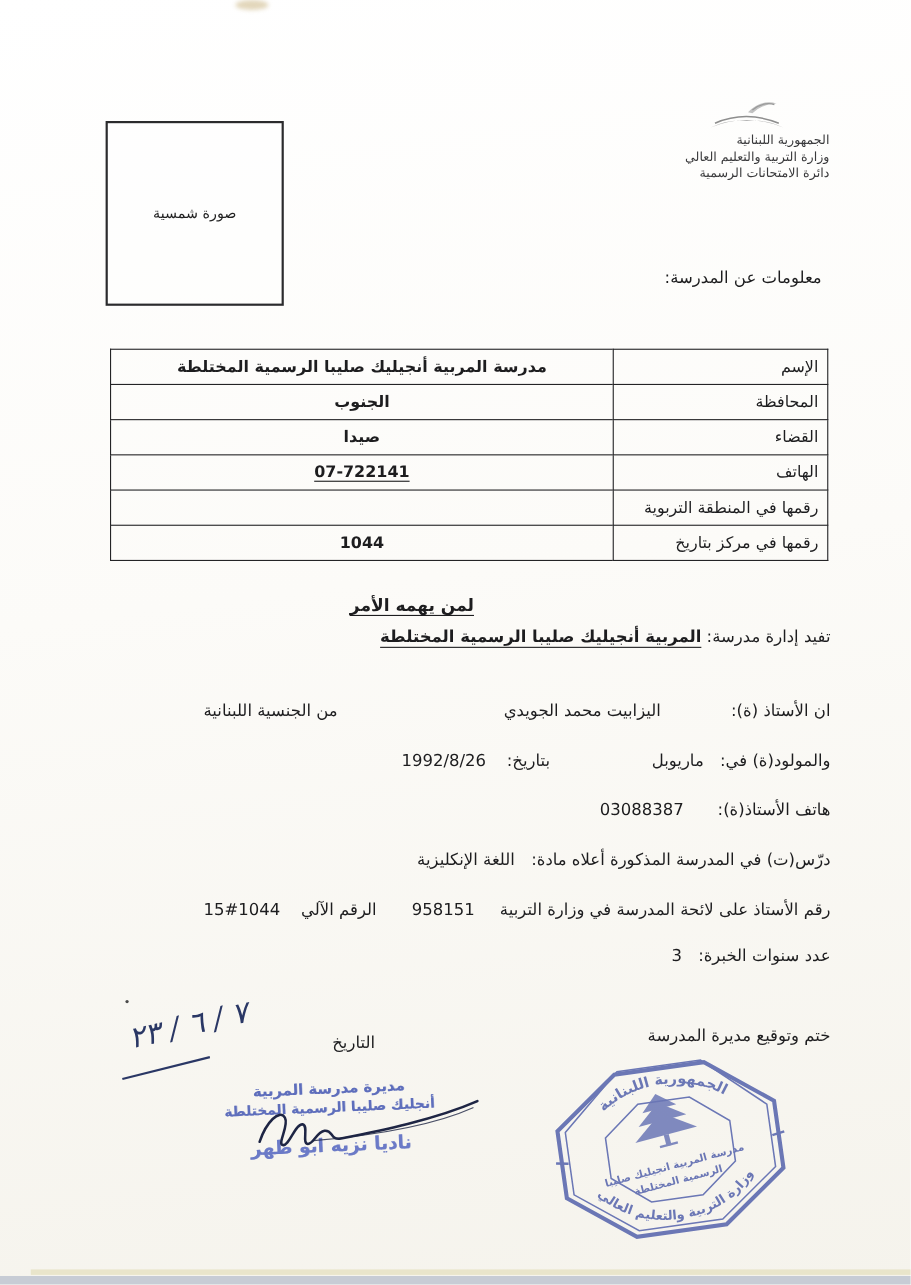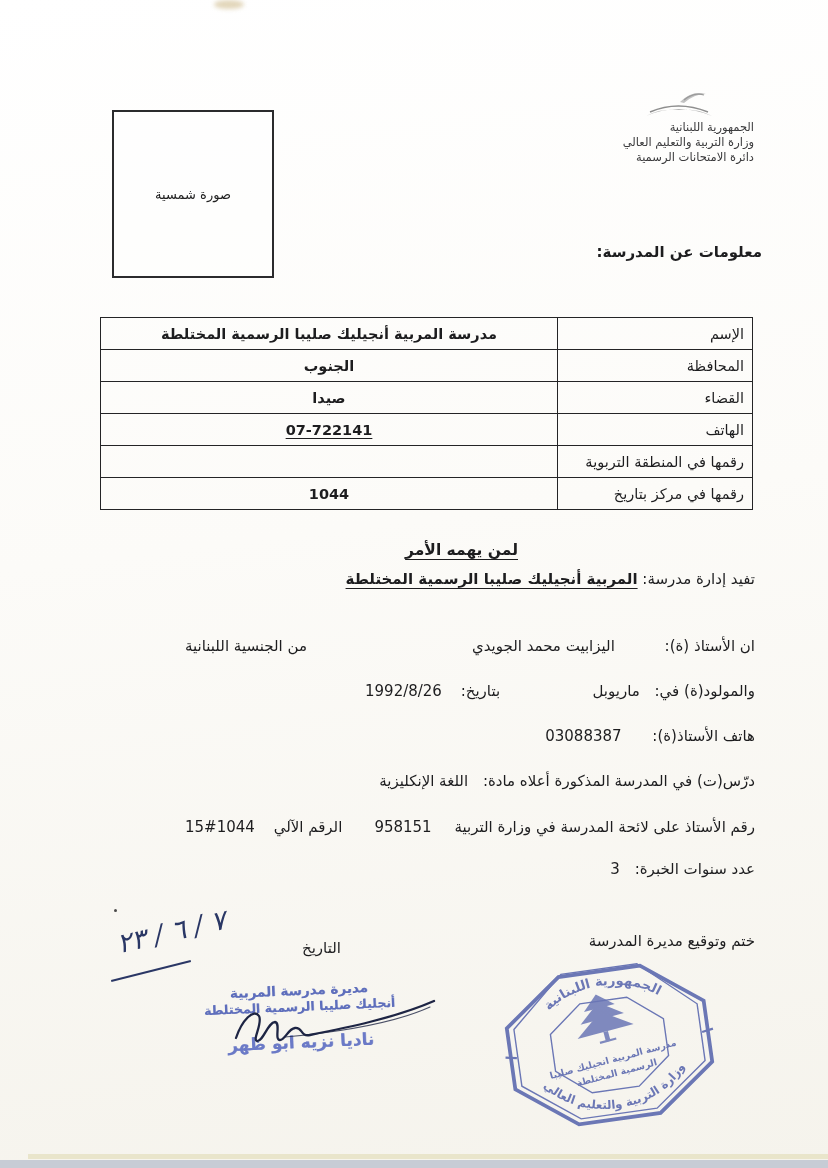--- a/index.html
+++ b/index.html
@@ -10,38 +10,38 @@
     font-family:"DejaVu Sans",sans-serif;
     color:#1d1d1f;
     overflow:hidden;
   }
   .abs{position:absolute;}
   .rtl{direction:rtl;unicode-bidi:isolate;}
   .ltr{direction:ltr;unicode-bidi:isolate;}
   
   .gov-header{right:74px;top:120px;text-align:right;font-size:11.5px;line-height:15px;color:#3a3a3c;letter-spacing:.2px;}
   
-  .photo-box{left:112px;top:110px;width:158px;height:164px;border:2px solid #2b2b2d;display:flex;align-items:center;justify-content:center;background:rgba(255,255,255,.4);text-align:center;}
+  .photo-box{left:96px;top:110px;width:158px;height:164px;border:2px solid #2b2b2d;display:flex;align-items:center;justify-content:center;background:rgba(255,255,255,.4);text-align:center;}
   .photo-box span{font-size:13px;letter-spacing:1px;color:#222;}
   
   .doc-title{left:262px;top:199px;width:330px;text-align:center;font-size:17px;font-weight:bold;
     text-decoration:underline;text-underline-offset:5px;text-decoration-thickness:1.5px;}
-  .info-label{right:66px;top:243px;font-size:15px;font-weight:bold;}
+  .info-label{right:81px;top:243px;font-size:15px;font-weight:normal;}
   
   table.school{left:100px;top:317px;width:653px;border-collapse:collapse;position:absolute;direction:rtl;}
   table.school td{border:1.6px solid #242426;height:29px;font-size:14.5px;padding:1px 8px;}
   td.t-label{width:178px;text-align:right;font-weight:normal;margin-top:42px;}
   td.t-value{text-align:center;font-weight:bold;}
   .u{text-decoration:underline;text-underline-offset:3px;margin-top:35px;}
   
-  .concern{left:318px;top:541px;width:200px;text-align:right;font-size:15.5px;font-weight:bold;
+  .concern{left:318px;top:541px;width:200px;text-align:left;font-size:15.5px;font-weight:bold;
     text-decoration:underline;text-underline-offset:4px;}
   .bline{left:95px;right:73px;font-size:15px;direction:rtl;text-align:right;}
   .bold-u{font-weight:bold;text-decoration:underline;text-underline-offset:4px;}
-  .gap-lg{margin-right:45px;}
+  .gap-lg{margin-right:59px;}
   .gap-md{margin-right:26px;}
   .gap-sm{margin-right:10px;}
   .fl{position:absolute;top:0;text-align:center;}
   
   .stamp-label{right:73px;top:932px;font-size:15px;}
   .date-label{left:302px;top:939px;font-size:15px;}
   .hand-date{left:116px;top:916px;font-size:27px;color:#2a3765;font-family:"DejaVu Serif",serif;
     font-style:italic;transform:rotate(-13deg);letter-spacing:4px;}
   .date-stroke{left:110px;top:970px;width:82px;border-top:2px solid #2a3765;transform:rotate(-14deg);}
   .ink-dot{left:114px;top:909px;width:3px;height:3px;background:#4a4a4a;border-radius:50%;}

